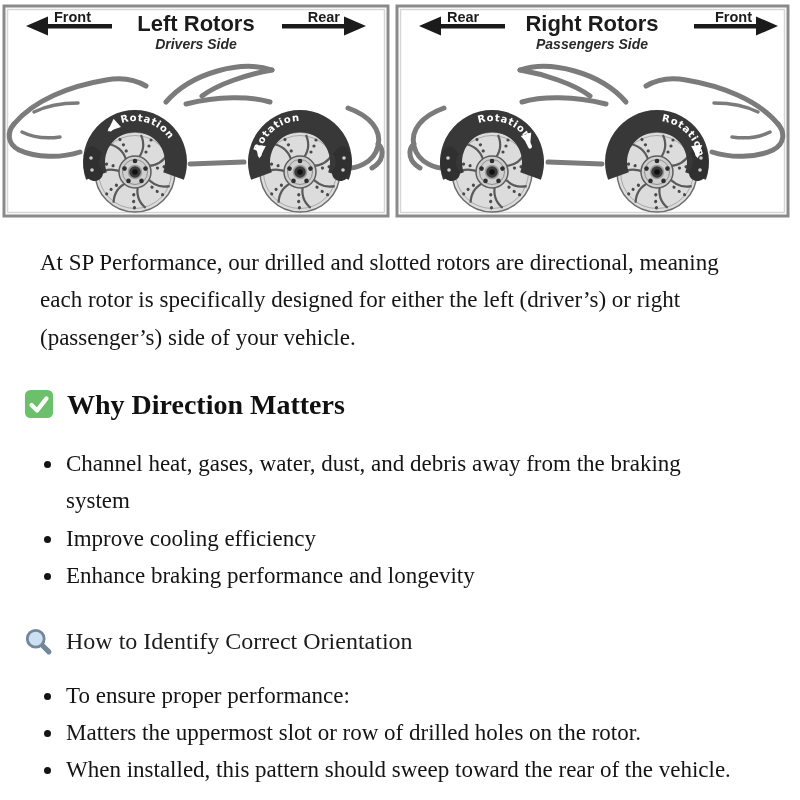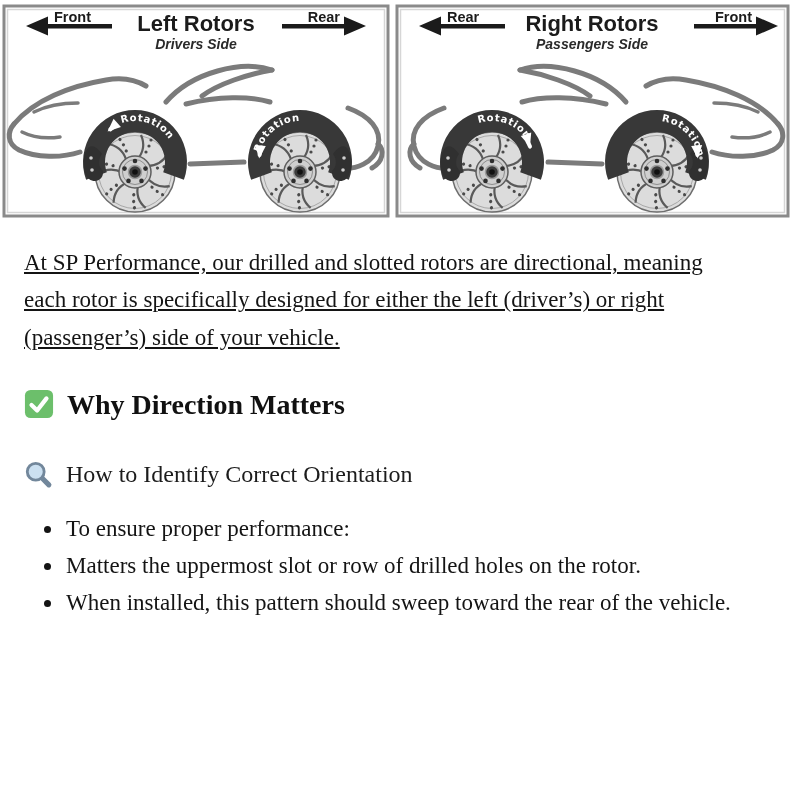--- a/index.html
+++ b/index.html
@@ -9,21 +9,21 @@
   }
   .diagram-wrap{padding:2px 4px 0 0;}
   .diagram-wrap svg{display:block;}
 
   .panel-title{font:bold 22px "Liberation Sans", sans-serif; fill:#1b1b1b;}
   .panel-sub{font:italic bold 14px "Liberation Sans", sans-serif; fill:#2a2a2a;}
   .arrow-label{font:bold 14.5px "Liberation Sans", sans-serif; fill:#1b1b1b;}
   .rot-text{font:bold 10px "DejaVu Sans", sans-serif; fill:#ffffff; letter-spacing:0.8px;}
 
   .article{padding:10px 26px 26px 24px; font-size:23px; line-height:1.62;}
-  .intro{margin:14px 0 0 0; max-width:700px;text-decoration:underline;}
+  .intro{margin:14px 0 0 16px; max-width:700px;}
   h2.section{
     display:flex; align-items:center; gap:13px;
     font-size:28px; font-weight:bold; margin:26px 0 18px 0; color:#111;
   }
   h3.section{
     display:flex; align-items:center; gap:12px;
     font-size:24px; font-weight:normal; margin:28px 0 16px 0; color:#1c1c1c;
   }
   .lead{margin:0 0 12px 0;}
   ul.blist{margin:0 0 8px 0; padding-left:40px; list-style:disc;}
@@ -188,20 +188,25 @@
     <span class="emoji">
       <svg viewBox="0 0 32 32">
           <rect x="1" y="1" width="30" height="30" rx="6" fill="#6cbf6b"></rect>
           <path d="M8 17 L14 23 L24 10" stroke="#ffffff" stroke-width="4.5" fill="none" stroke-linecap="round" stroke-linejoin="round"></path>
         </svg>
     </span>
     <span>Why Direction Matters</span>
   </h2>
 
 
+  <ul class="blist">
+    <li>Channel heat, gases, water, dust, and debris away from the braking system</li>
+    <li>Improve cooling efficiency</li>
+    <li>Enhance braking performance and longevity</li>
+  </ul>
 
   <h3 class="section">
     <span class="emoji">
       <svg viewBox="0 0 32 32">
           <circle cx="12.5" cy="12.5" r="9" fill="#cbe0f1" stroke="#72879b" stroke-width="3"></circle>
           <line x1="20" y1="20" x2="26.5" y2="26.5" stroke="#72879b" stroke-width="5.5" stroke-linecap="round"></line>
         </svg>
     </span>
     <span>How to Identify Correct Orientation</span>
   </h3>

